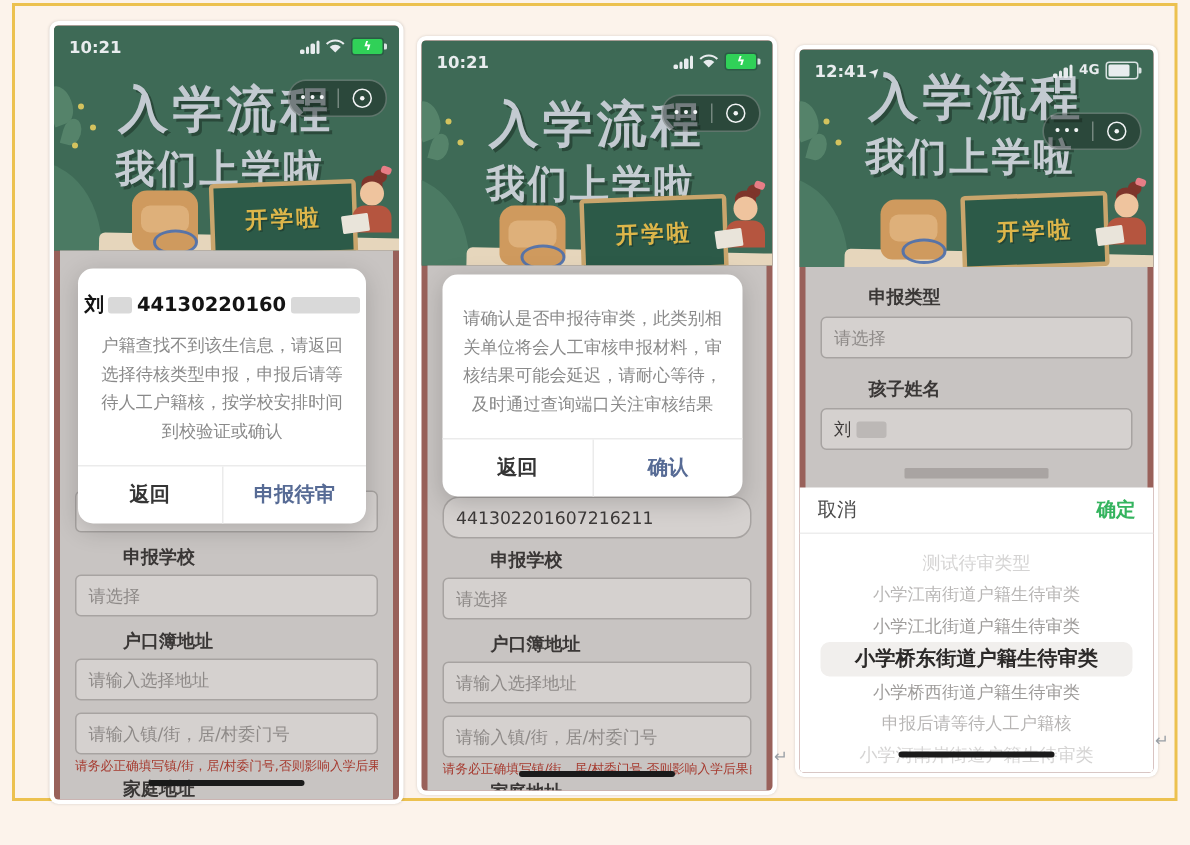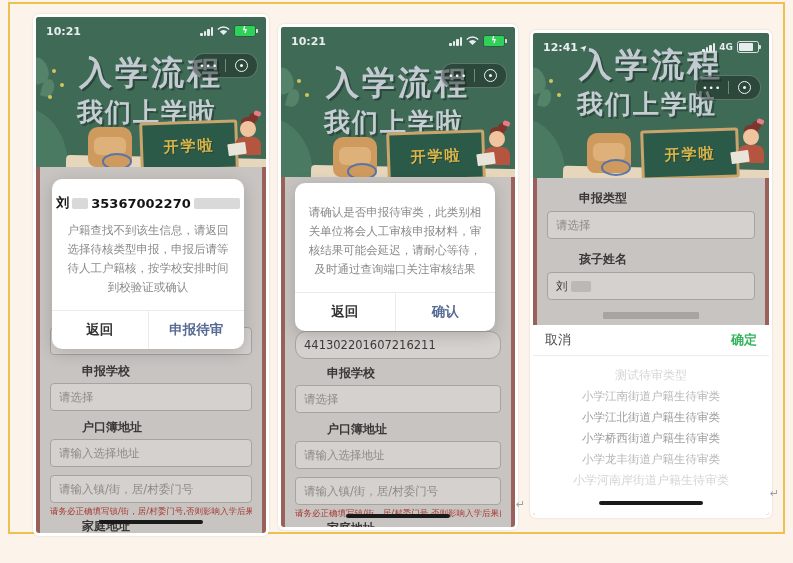--- a/index.html
+++ b/index.html
@@ -151,21 +151,21 @@
       <div class="inp" style="margin-top:5px;">请输入选择地址</div>
       <div class="inp" style="margin-top:8px;">请输入镇/街，居/村委门号</div>
       <div class="red" style="margin-top:3px;">请务必正确填写镇/街，居/村委门号,否则影响入学后果自负</div>
       <div class="lbl" style="margin-top:4px;">家庭地址</div>
     </div>
 
     <div class="dlg" style="left:16px;width:192px;top:162px;">
       <div class="dlg-title">
         <span>刘</span>
           <span class="blurbox" style="width:16px;"></span>
-          <span>35367002270</span>
+          <span>44130220160</span>
           <span class="blurbox" style="width:46px;"></span>
       </div>
       <div class="dlg-body">户籍查找不到该生信息，请返回选择待核类型申报，申报后请等待人工户籍核，按学校安排时间到校验证或确认</div>
       <div class="dlg-btns">
         <div class="dlg-btn cancel">返回</div>
         <div class="dlg-btn ok">申报待审</div>
       </div>
     </div>
 
     <div class="homebar" style="bottom:9px;"></div>
@@ -308,21 +308,22 @@
 
     <div class="picker" style="height:190px;">
       <div class="pk-head">
         <span class="pk-cancel">取消</span>
         <span class="pk-ok">确定</span>
       </div>
       <div class="pk-list">
         <div class="pk-item f3">测试待审类型</div>
         <div class="pk-item f2">小学江南街道户籍生待审类</div>
         <div class="pk-item f1">小学江北街道户籍生待审类</div>
+        <div class="pk-item sel">小学桥东街道户籍生待审类</div>
         <div class="pk-item f1">小学桥西街道户籍生待审类</div>
-        <div class="pk-item f2">小学龙丰街道户籍生待审类</div>
+        <div class="pk-item f2">申报后请等待人工户籍核</div>
         <div class="pk-item f3">小学河南岸街道户籍生待审类</div>
       </div>
       <div class="homebar" style="bottom:10px;background:#1b1b1b;"></div>
     </div>
   </div>
 </div>
 <span class="pmark" style="left:770px;top:487px;">↵</span>
 
 </body></html>

